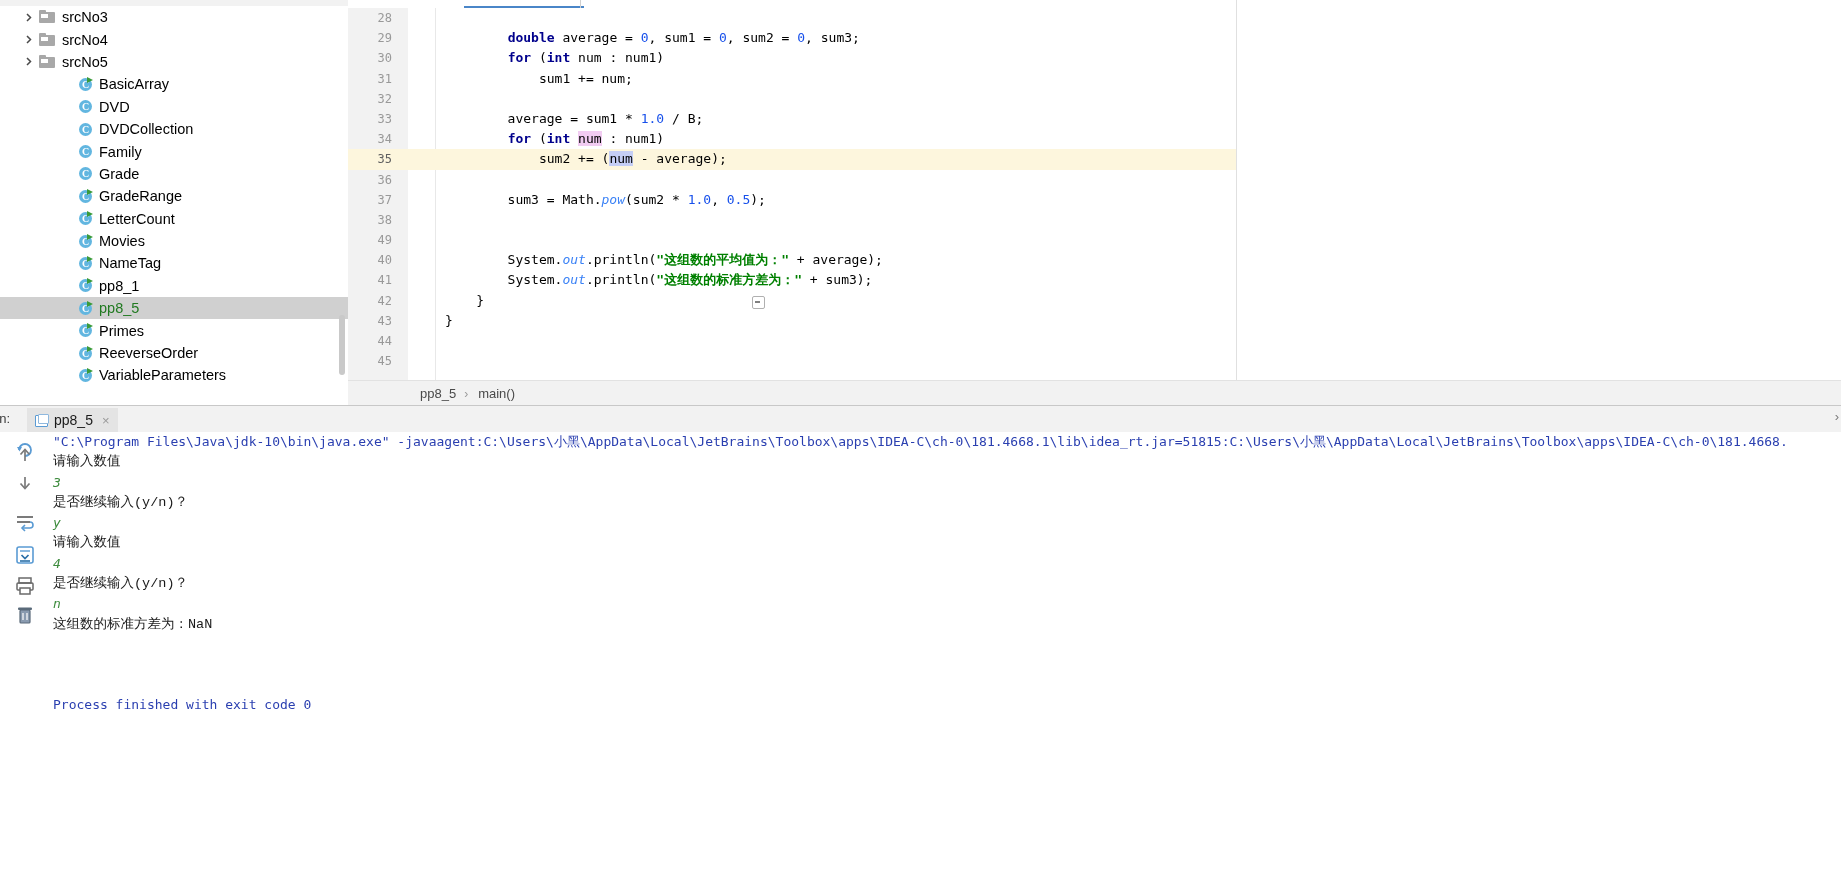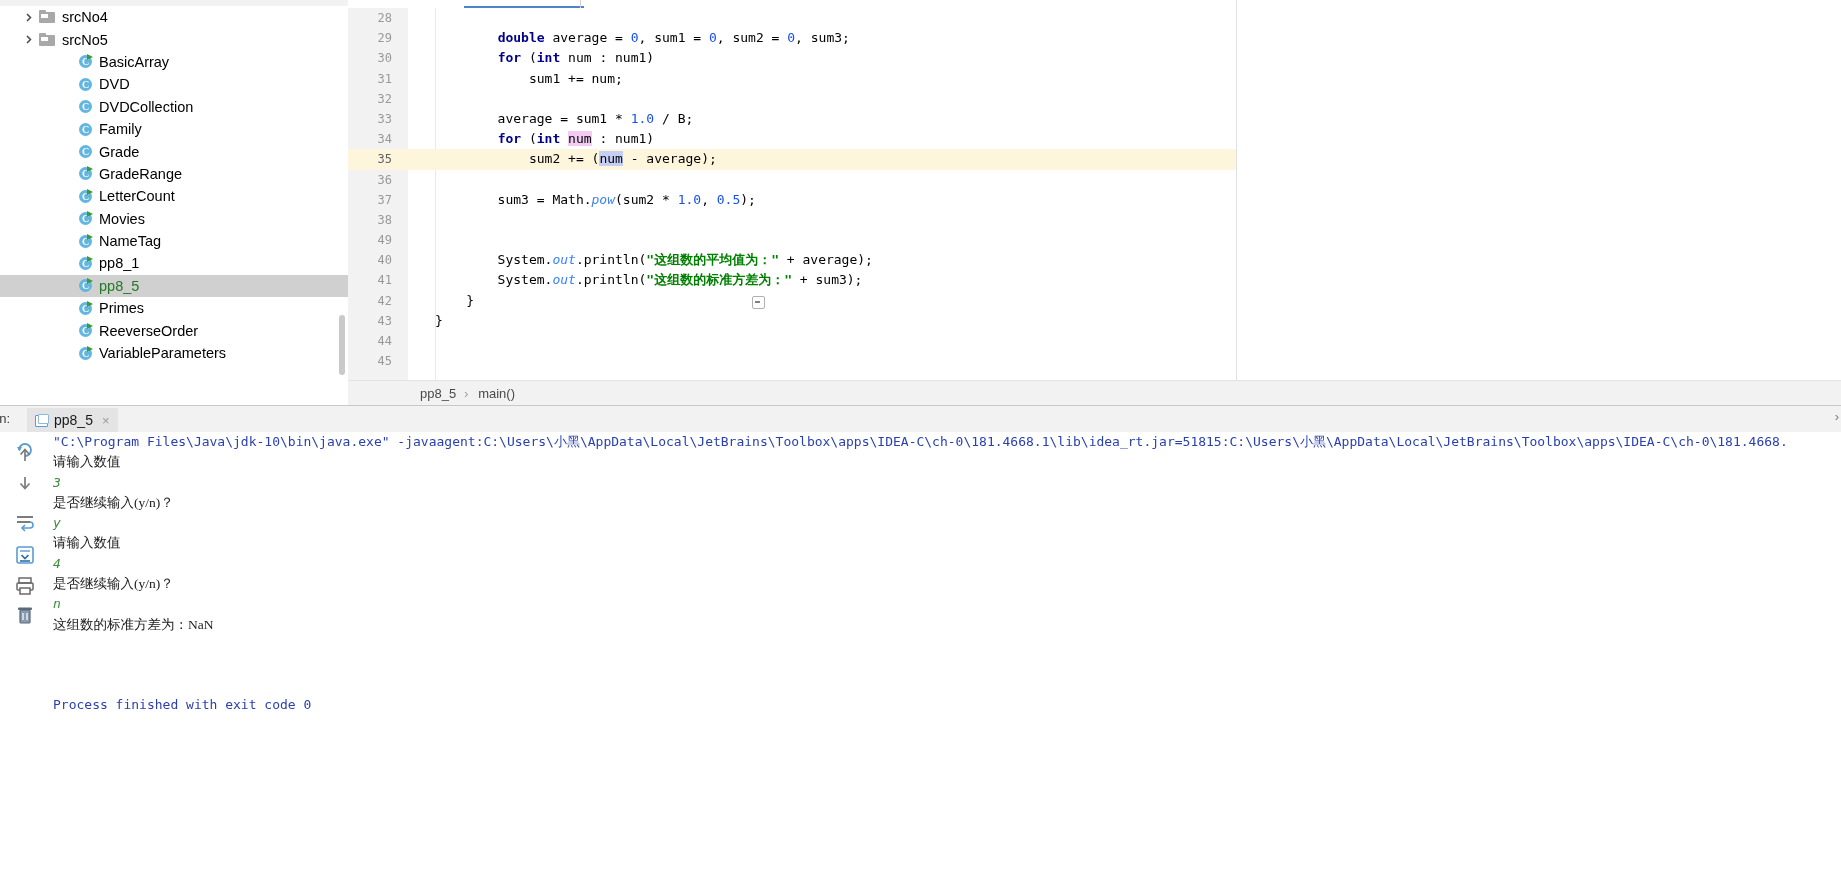--- a/index.html
+++ b/index.html
@@ -93,21 +93,21 @@
     font-family:"DejaVu Sans Mono","Liberation Mono",monospace;
     font-size:12px;color:#999999;text-align:right;
   }
   .ln{height:20.2px;line-height:20.2px;padding-right:8px;}
   .ln.current{color:#606060;}
   .code-canvas{
     position:absolute;left:87px;top:8px;width:1150px;
     font-family:"DejaVu Sans Mono","Liberation Mono",monospace;
     font-size:13px;color:#000000;white-space:pre;
   }
-  .cl{height:20.2px;line-height:20.2px;padding-left:0px;}
+  .cl{height:20.2px;line-height:20.2px;padding-left:10px;}
   .cl.hl{background:#fdf6dd;}
   .code-hl-row{
     position:absolute;left:0;top:8px;width:1493px;height:20.2px;
     background:#fdf6dd;
   }
   .kw{color:#00008c;font-weight:700;}
   .num{color:#1750eb;}
   .str{color:#008000;font-weight:700;}
   .stat{color:#3b82f6;font-style:italic;font-weight:400;}
   .ident-pink{background:#f2ccf2;}
@@ -178,38 +178,51 @@
   .console{
     position:absolute;left:45px;top:27px;width:1796px;height:445px;
     background:#ffffff;overflow:hidden;
     font-family:"DejaVu Sans Mono","Liberation Mono",monospace;
     font-size:13px;
   }
   .console-line{
     height:20.3px;line-height:20.3px;white-space:pre;padding-left:8px;
   }
   .c-cmd{color:#2a3fb0;}
-  .c-out{color:#1a1a1a;font-family:Liberation Serif, serif;font-size:13.5px;}
+  .c-out{color:#1a1a1a;font-family:Liberation Mono, monospace;font-size:13.5px;}
   .c-in{color:#3e8c3e;font-style:italic;}
   .c-fin{color:#2a3fb0;margin-top:40px;}
   .console-left-rule{
     position:absolute;left:45px;top:27px;width:1px;height:445px;background:#e6e6e6;
   }
   .run-right-arrow{
     position:absolute;right:2px;top:3px;font-size:13px;color:#7a7a7a;
   }
 </style>
 </head>
 <body>
 
 <div id="app">
 
   <div id="project-tree">
     <div class="tree-top-strip"></div>
     <div class="tree-rows" id="tree-rows">
+        <div class="tree-row">
+          <span class="twisty">
+            <svg width="13" height="13" viewBox="0 0 13 13">
+              <polyline points="5,3 8.5,6.5 5,10" fill="none" stroke="#4a4a4a" stroke-width="1.5"></polyline>
+            </svg>
+          </span>
+          <span class="folder-icon">
+            <span class="ftab"></span>
+            <span class="fbody"></span>
+            <span class="fwhite"></span>
+          </span>
+          <span class="tree-label">srcNo3</span>
+        </div>
         <div class="tree-row">
           <span class="twisty">
             <svg width="13" height="13" viewBox="0 0 13 13">
               <polyline points="5,3 8.5,6.5 5,10" fill="none" stroke="#4a4a4a" stroke-width="1.5"></polyline>
             </svg>
           </span>
           <span class="folder-icon">
             <span class="ftab"></span>
             <span class="fbody"></span>
             <span class="fwhite"></span>

